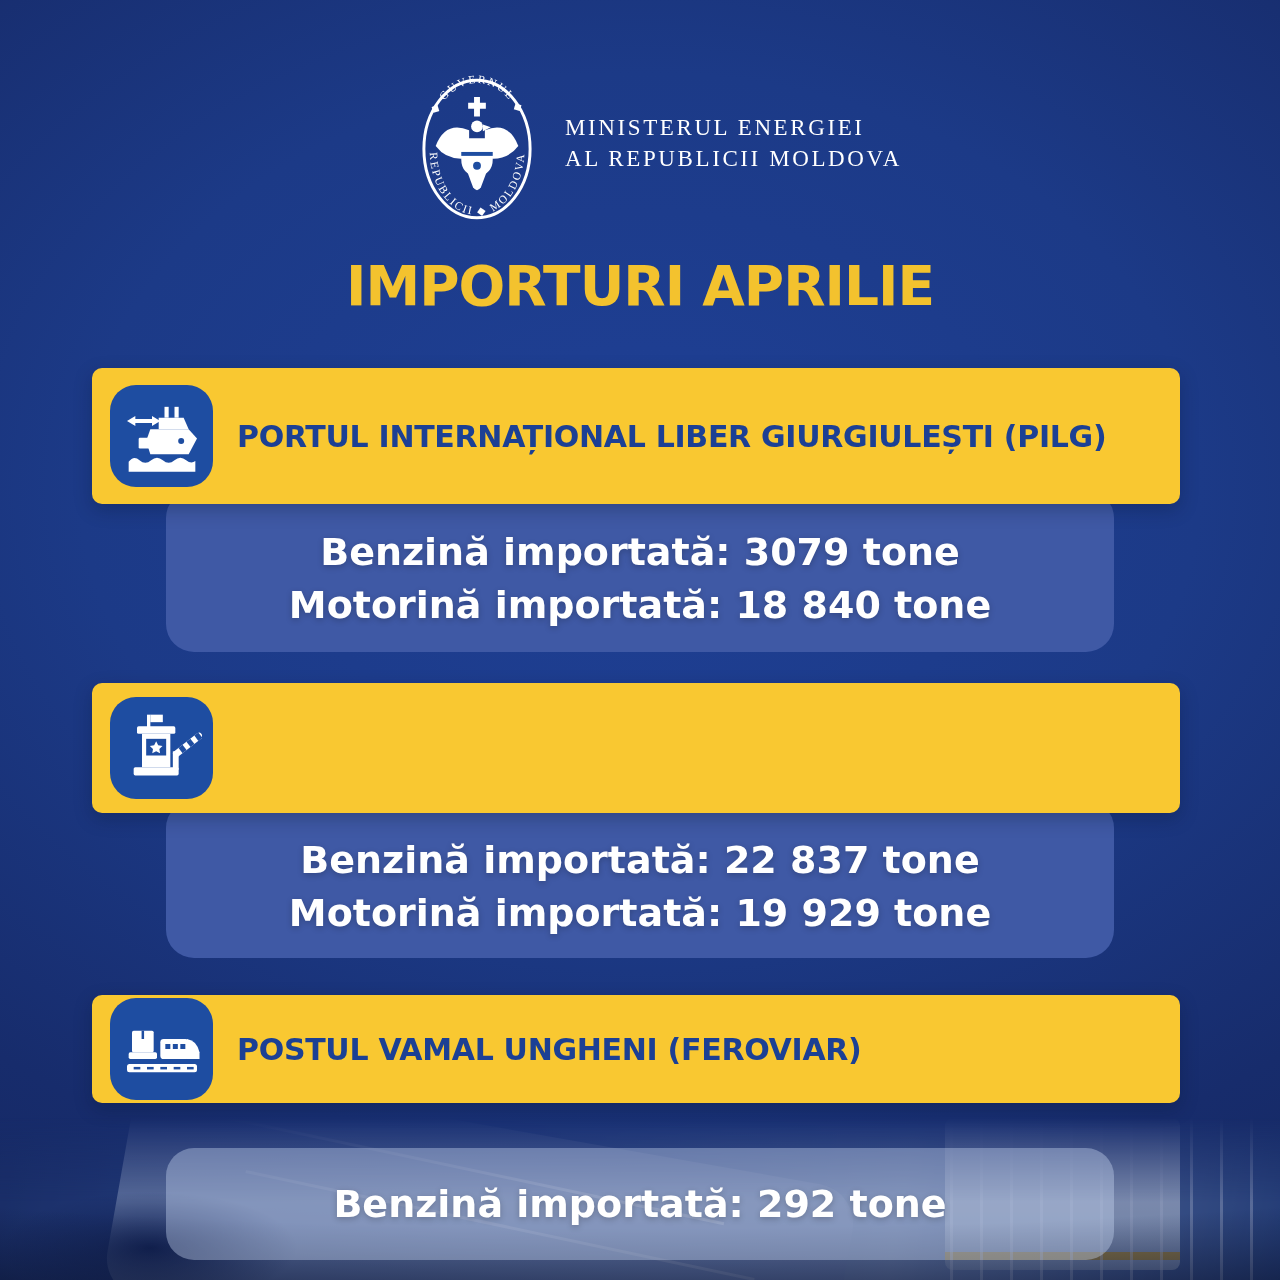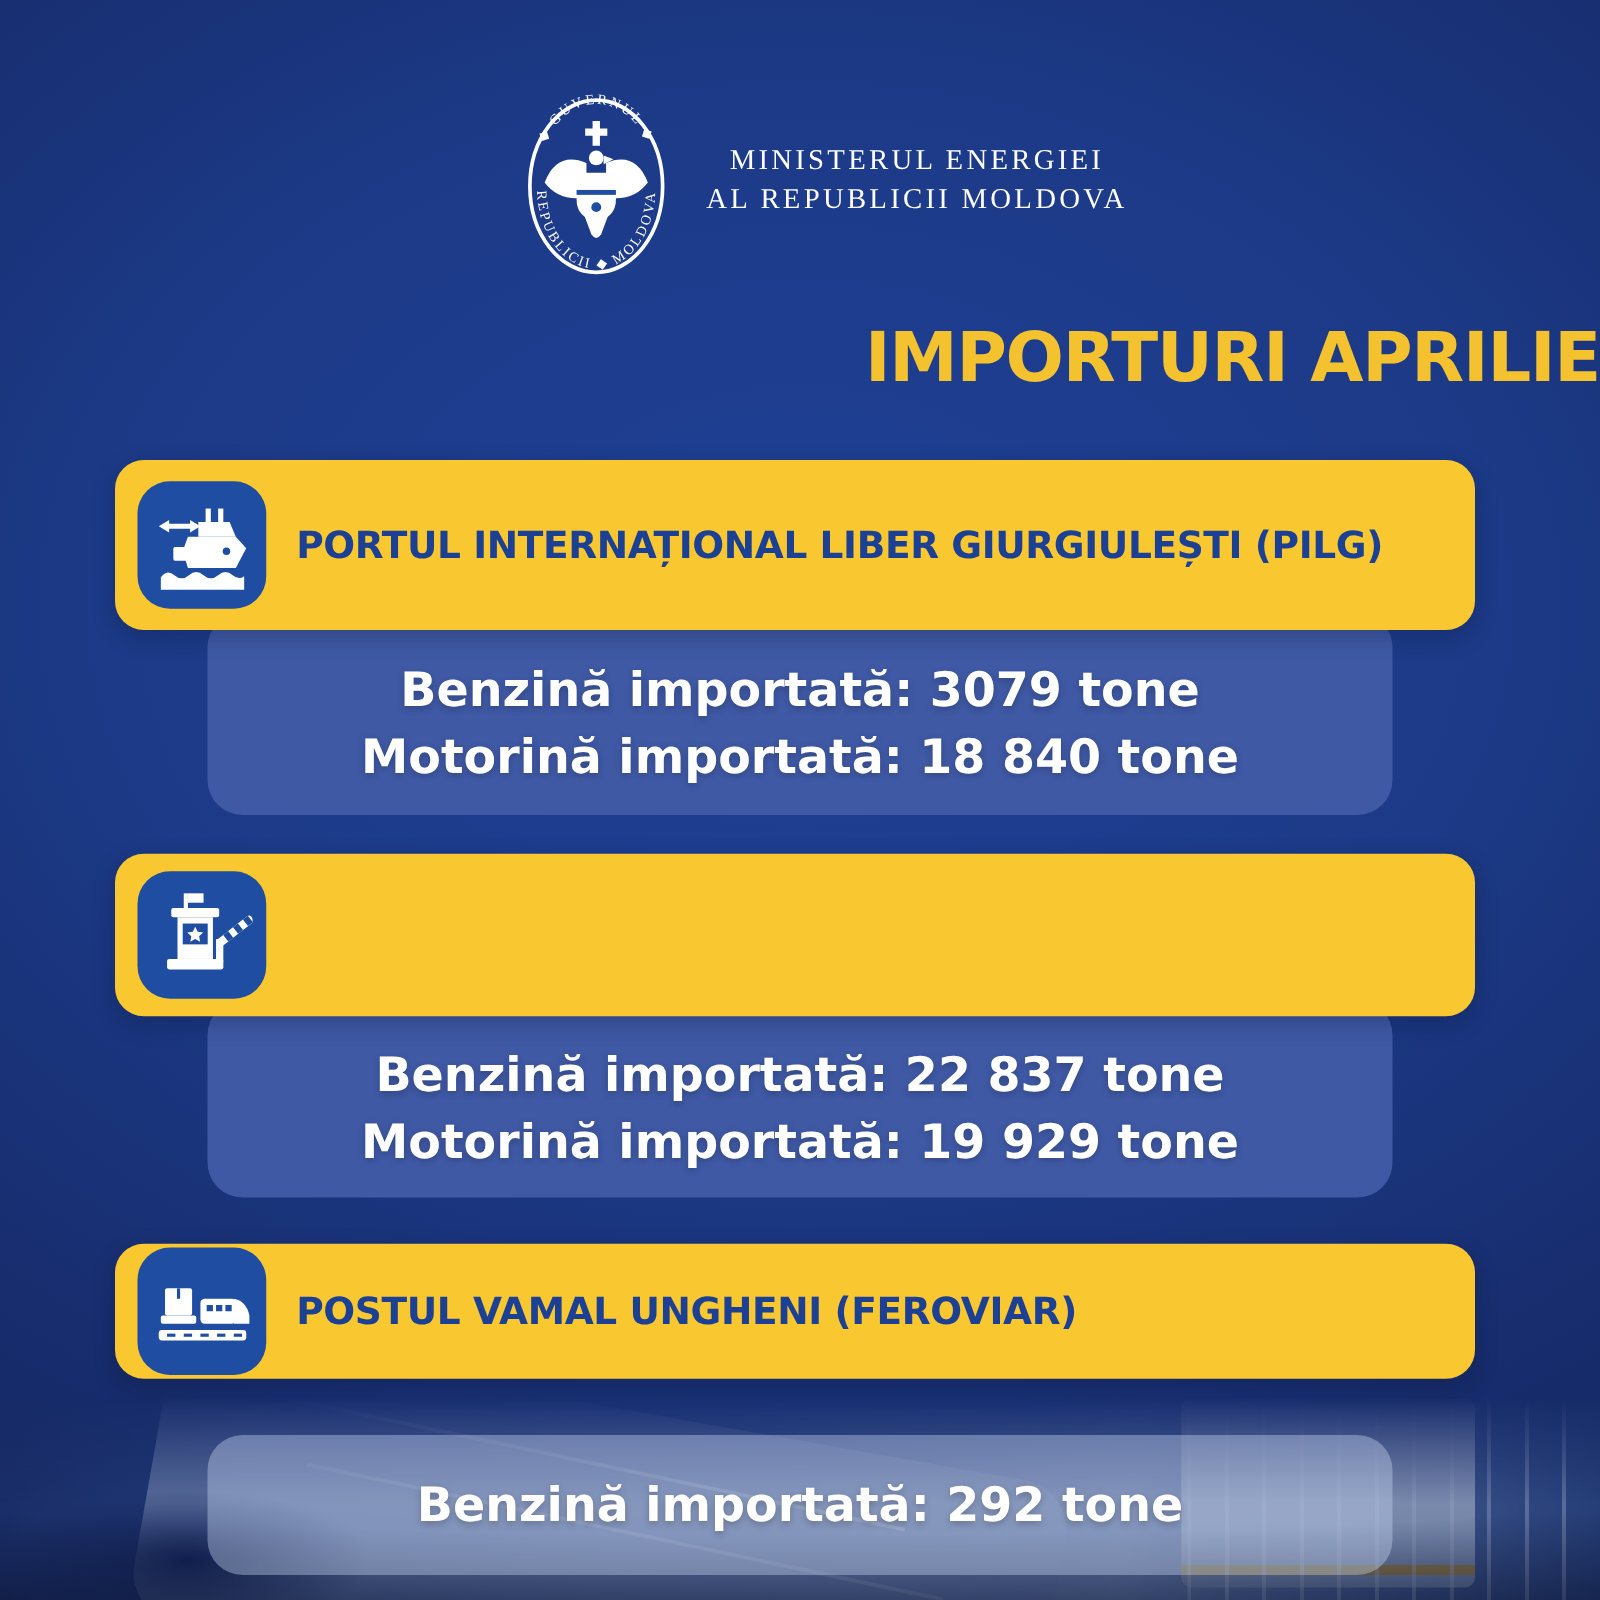--- a/index.html
+++ b/index.html
@@ -29,26 +29,26 @@
   .photo .ph-dark{position:absolute;left:-60px;top:50px;width:420px;height:160px;
     background:radial-gradient(closest-side,#0e1c48 0%,rgba(14,28,72,0) 70%);}
   .photo .ph-overlay{position:absolute;inset:0;background:rgba(24,44,104,0.45);}
   .photo .ph-vignette{position:absolute;inset:0;
     background:radial-gradient(135% 110% at 50% 0%,rgba(0,0,0,0) 62%,rgba(9,16,42,0.55) 100%);}
   
   .gov-header{position:absolute;left:0;top:0;width:1280px;height:250px;z-index:2;}
   .seal{position:absolute;left:418px;top:74px;width:118px;height:150px;}
   .ministry{position:absolute;left:565px;top:112px;color:#ffffff;
     font-family:"Liberation Serif","DejaVu Serif",serif;font-size:23px;line-height:31px;
-    letter-spacing:2.6px;font-weight:400;text-align:center;}
+    letter-spacing:2.6px;font-weight:400;}
   
-  .title{position:absolute;left:0;top:254px;width:1280px;margin:0;text-align:right;z-index:2;
+  .title{position:absolute;left:0;top:254px;width:1280px;margin:0;text-align:center;z-index:2;
     color:#f3c22e;font-size:55px;font-weight:800;letter-spacing:-1px;}
   
-  .card{position:absolute;left:92px;width:1088px;border-radius:23px;background:#f9c831;z-index:3;
+  .card{position:absolute;left:92px;width:1088px;border-radius:10px;background:#f9c831;z-index:3;
     display:flex;align-items:center;box-shadow:0 6px 18px rgba(8,15,40,0.25);}
   .card1{top:368px;height:136px;}
   .card2{top:683px;height:130px;}
   .card3{top:995px;height:108px;}
   .tile{position:absolute;left:18px;top:50%;transform:translateY(-50%);width:103px;height:102px;
     border-radius:26px;background:#1e4da1;display:flex;align-items:center;justify-content:center;}
   .tile svg{width:80px;height:80px;}
   .card-label{position:absolute;left:145px;right:24px;color:#1c4094;font-size:30px;font-weight:800;
     letter-spacing:-0.3px;white-space:nowrap;}
   

